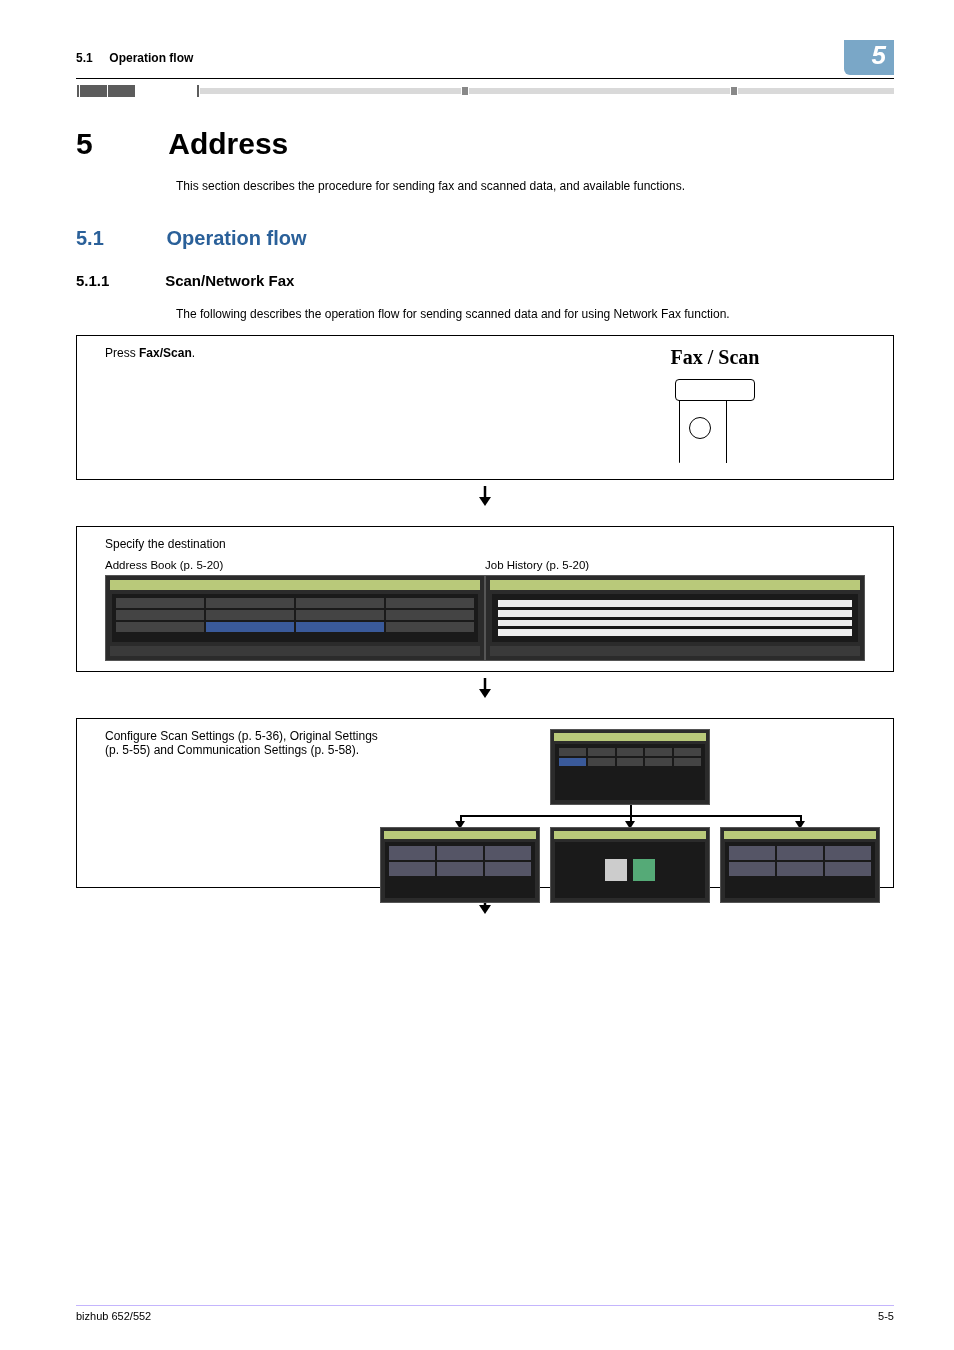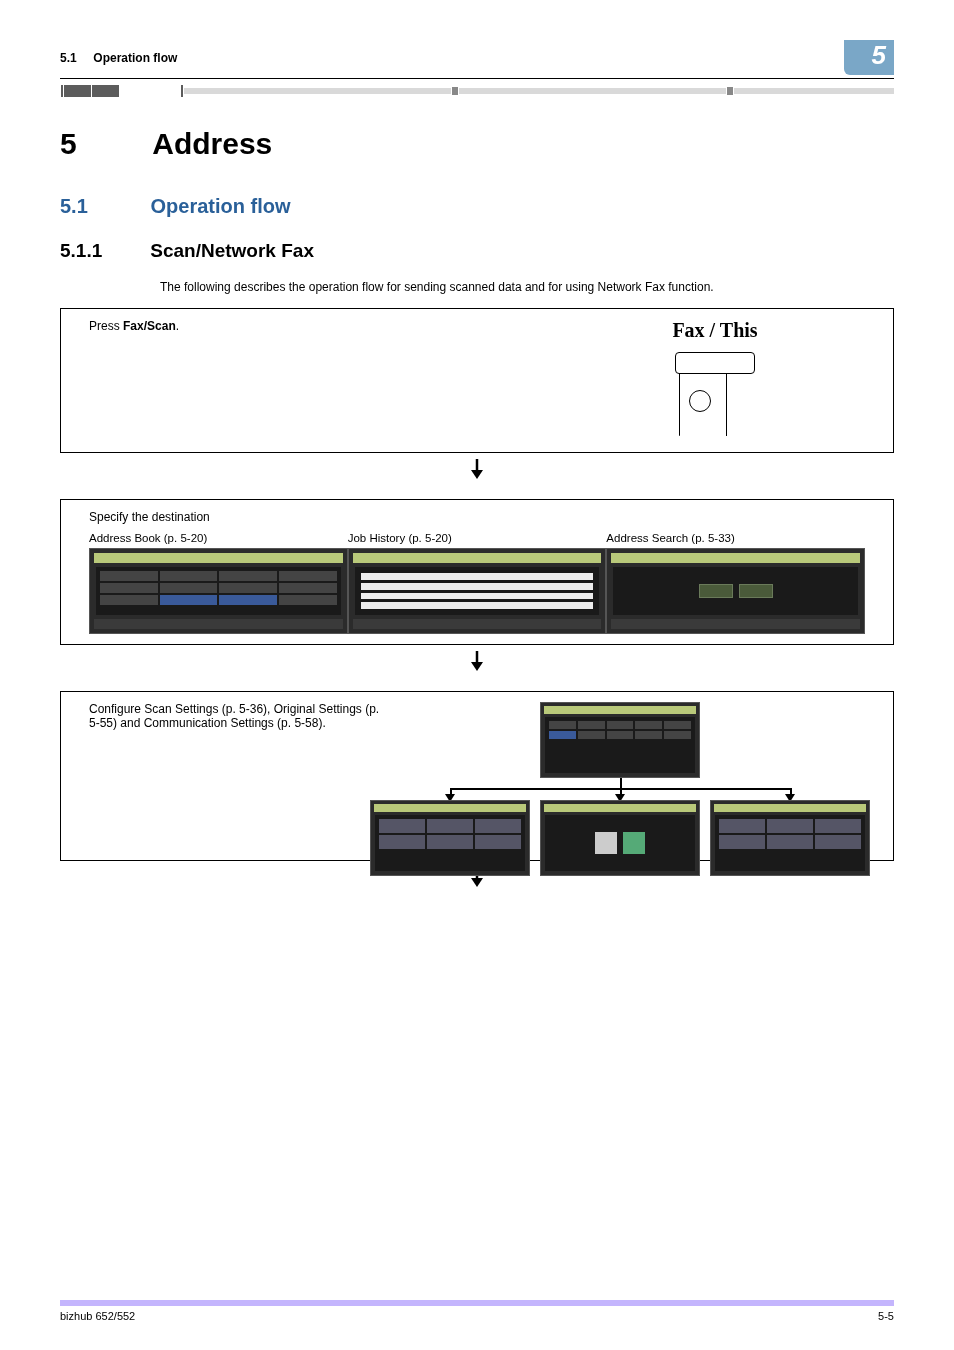--- a/index.html
+++ b/index.html
@@ -1,36 +1,36 @@
 <!DOCTYPE html>
 <html><head>
 <meta charset="utf-8">
 <style>
   * { box-sizing: border-box; margin: 0; padding: 0; }
   body { font-family: Arial, Helvetica, sans-serif; background: #fff; width: 954px; margin: 0 auto; position: relative; }
-  .page { padding: 40px 60px 30px 60px; min-height: 1350px; position: relative; }
+  .page { padding: 40px 60px 30px 60px; min-height: 1350px; position: relative; margin-left: 16px; }
 
   .header-row { display: flex; justify-content: space-between; align-items: center; border-bottom: 1px solid #000; padding-bottom: 3px; }
   .header-left { font-size: 12px; font-weight: bold; }
   .chapter-tab { background: #7aa7c7; color: #fff; font-style: italic; font-weight: bold; font-size: 26px; padding: 0 8px 4px 28px; border-bottom-left-radius: 6px; }
 
   .deco-bar { height: 12px; margin-top: 6px; display: flex; align-items: center; }
   .deco-bar .dark { width: 14px; height: 12px; background: #5c5c5c; margin-right: -2px; }
   .deco-bar .tick { width: 2px; height: 12px; background: #5c5c5c; margin: 0 1px; }
   .deco-bar .mid { flex: 1; height: 6px; background: #d9d9d9; margin: 0; }
   .deco-bar .mark { width: 6px; height: 8px; background: #888; margin: 0 1px; }
 
   h1.title { font-size: 30px; font-weight: bold; margin-top: 30px; }
   .title .num { display: inline-block; width: 85px; }
   .body-text { font-size: 12px; margin-top: 18px; margin-left: 100px; }
 
   h2.section { font-size: 20px; font-weight: bold; color: #2a6099; margin-top: 34px; }
   .section .num { display: inline-block; width: 85px; }
 
-  h3.subsection { font-size: 19px; font-weight: bold; margin-top: 22px; }
+  h3.subsection { font-size: 15px; font-weight: bold; margin-top: 22px; }
   .subsection .num { display: inline-block; width: 85px; }
 
   .step-box { border: 1px solid #000; margin-top: 14px; font-size: 12px; padding: 10px 28px; }
   .step1 { display: flex; justify-content: space-between; align-items: flex-start; }
   .fax-scan-label { font-size: 20px; font-weight: bold; font-family: "Times New Roman", serif; text-align: center; }
   .button-graphic { width: 80px; height: 90px; margin: 10px auto 0 auto; position: relative; }
   .btn-outline { width: 80px; height: 22px; border: 1.5px solid #000; border-radius: 4px; position: absolute; top: 0; }
   .btn-neck-l { position: absolute; top: 22px; left: 4px; width: 1px; height: 62px; border-left: 1.5px solid #000; border-bottom-left-radius: 6px;}
   .btn-neck-r { position: absolute; top: 22px; right: 28px; width: 1px; height: 62px; border-right: 1.5px solid #000;}
   .btn-circle { position: absolute; top: 38px; left: 14px; width: 22px; height: 22px; border: 1.5px solid #000; border-radius: 50%; }
@@ -54,21 +54,21 @@
   .step3 { display: flex; }
   .step3-left { flex: 1.2; font-size: 12px; }
   .step3-right { flex: 2; position: relative; }
   .mini { width: 160px; height: 76px; background: #2b2b2b; border: 1px solid #555; position: absolute; }
   .mini::before { content:""; position:absolute; inset: 3px 3px auto 3px; height: 8px; background: #b9c97a; }
   .mini-body { position: absolute; top: 14px; left: 4px; right: 4px; bottom: 4px; background: #1a1a1a; }
   .line-down { position: absolute; width: 2px; background: #000; }
   .line-h { position: absolute; height: 2px; background: #000; }
   .arrow-tip { position: absolute; width: 0; height: 0; border-left: 5px solid transparent; border-right: 5px solid transparent; border-top: 8px solid #000; }
 
-  .footer { position: absolute; bottom: 28px; left: 60px; right: 60px; display: flex; justify-content: space-between; font-size: 11px; border-top: 6px solid #c4b5fd; padding-top: 4px; }
+  .footer { position: absolute; bottom: 28px; left: 60px; right: 60px; display: flex; justify-content: space-between; font-size: 11px; border-top: 1px solid #c4b5fd; padding-top: 4px; }
 </style>
 </head>
 <body>
 
 <div class="page">
 
   <div class="header-row">
     <div class="header-left">
       <span>5.1</span>
       &nbsp;&nbsp;&nbsp;
@@ -91,39 +91,40 @@
     <div class="mark"></div>
     <div class="mid"></div>
     <div class="mark"></div>
     <div class="mid" style="flex:0.6"></div>
   </div>
 
   <h1 class="title">
     <span class="num">5</span>
     <span>Address</span>
   </h1>
+  <p class="body-text">This section describes the procedure for sending fax and scanned data, and available functions.</p>
 
   <h2 class="section">
     <span class="num">5.1</span>
     <span>Operation flow</span>
   </h2>
 
   <h3 class="subsection">
     <span class="num">5.1.1</span>
     <span>Scan/Network Fax</span>
   </h3>
   <p class="body-text">The following describes the operation flow for sending scanned data and for using Network Fax function.</p>
 
   <div class="step-box">
     <div class="step1">
       <div>
         <span>Press </span><b>Fax/Scan</b><span>.</span>
       </div>
       <div style="width:220px; text-align:center; margin-right:40px;">
-        <div class="fax-scan-label">Fax / This</div>
+        <div class="fax-scan-label">Fax / Scan</div>
         <div class="button-graphic">
           <div class="btn-outline"></div>
           <div class="btn-neck-l"></div>
           <div class="btn-neck-r"></div>
           <div class="btn-circle"></div>
         </div>
       </div>
     </div>
   </div>
 
@@ -164,31 +165,20 @@
           <div class="scr-body">
               <div class="scr-list">
                 <span></span>
                 <span></span>
                 <span></span>
                 <span></span>
               </div>
             </div>
         </div>
       </div>
-      <div class="panel">
-        <div class="panel-label">Address Search (p. 5-33)</div>
-        <div class="screenshot">
-          <div class="scr-body">
-              <div class="scr-btns">
-                <span></span>
-                <span></span>
-              </div>
-            </div>
-        </div>
-      </div>
     </div>
   </div>
 
   <div class="arrow-down">
     <svg width="20" height="20">
         <line x1="10" y1="0" x2="10" y2="12" stroke="#000" stroke-width="2.5"></line>
         <polygon points="4,11 16,11 10,20" fill="#000"></polygon>
       </svg>
   </div>
 

